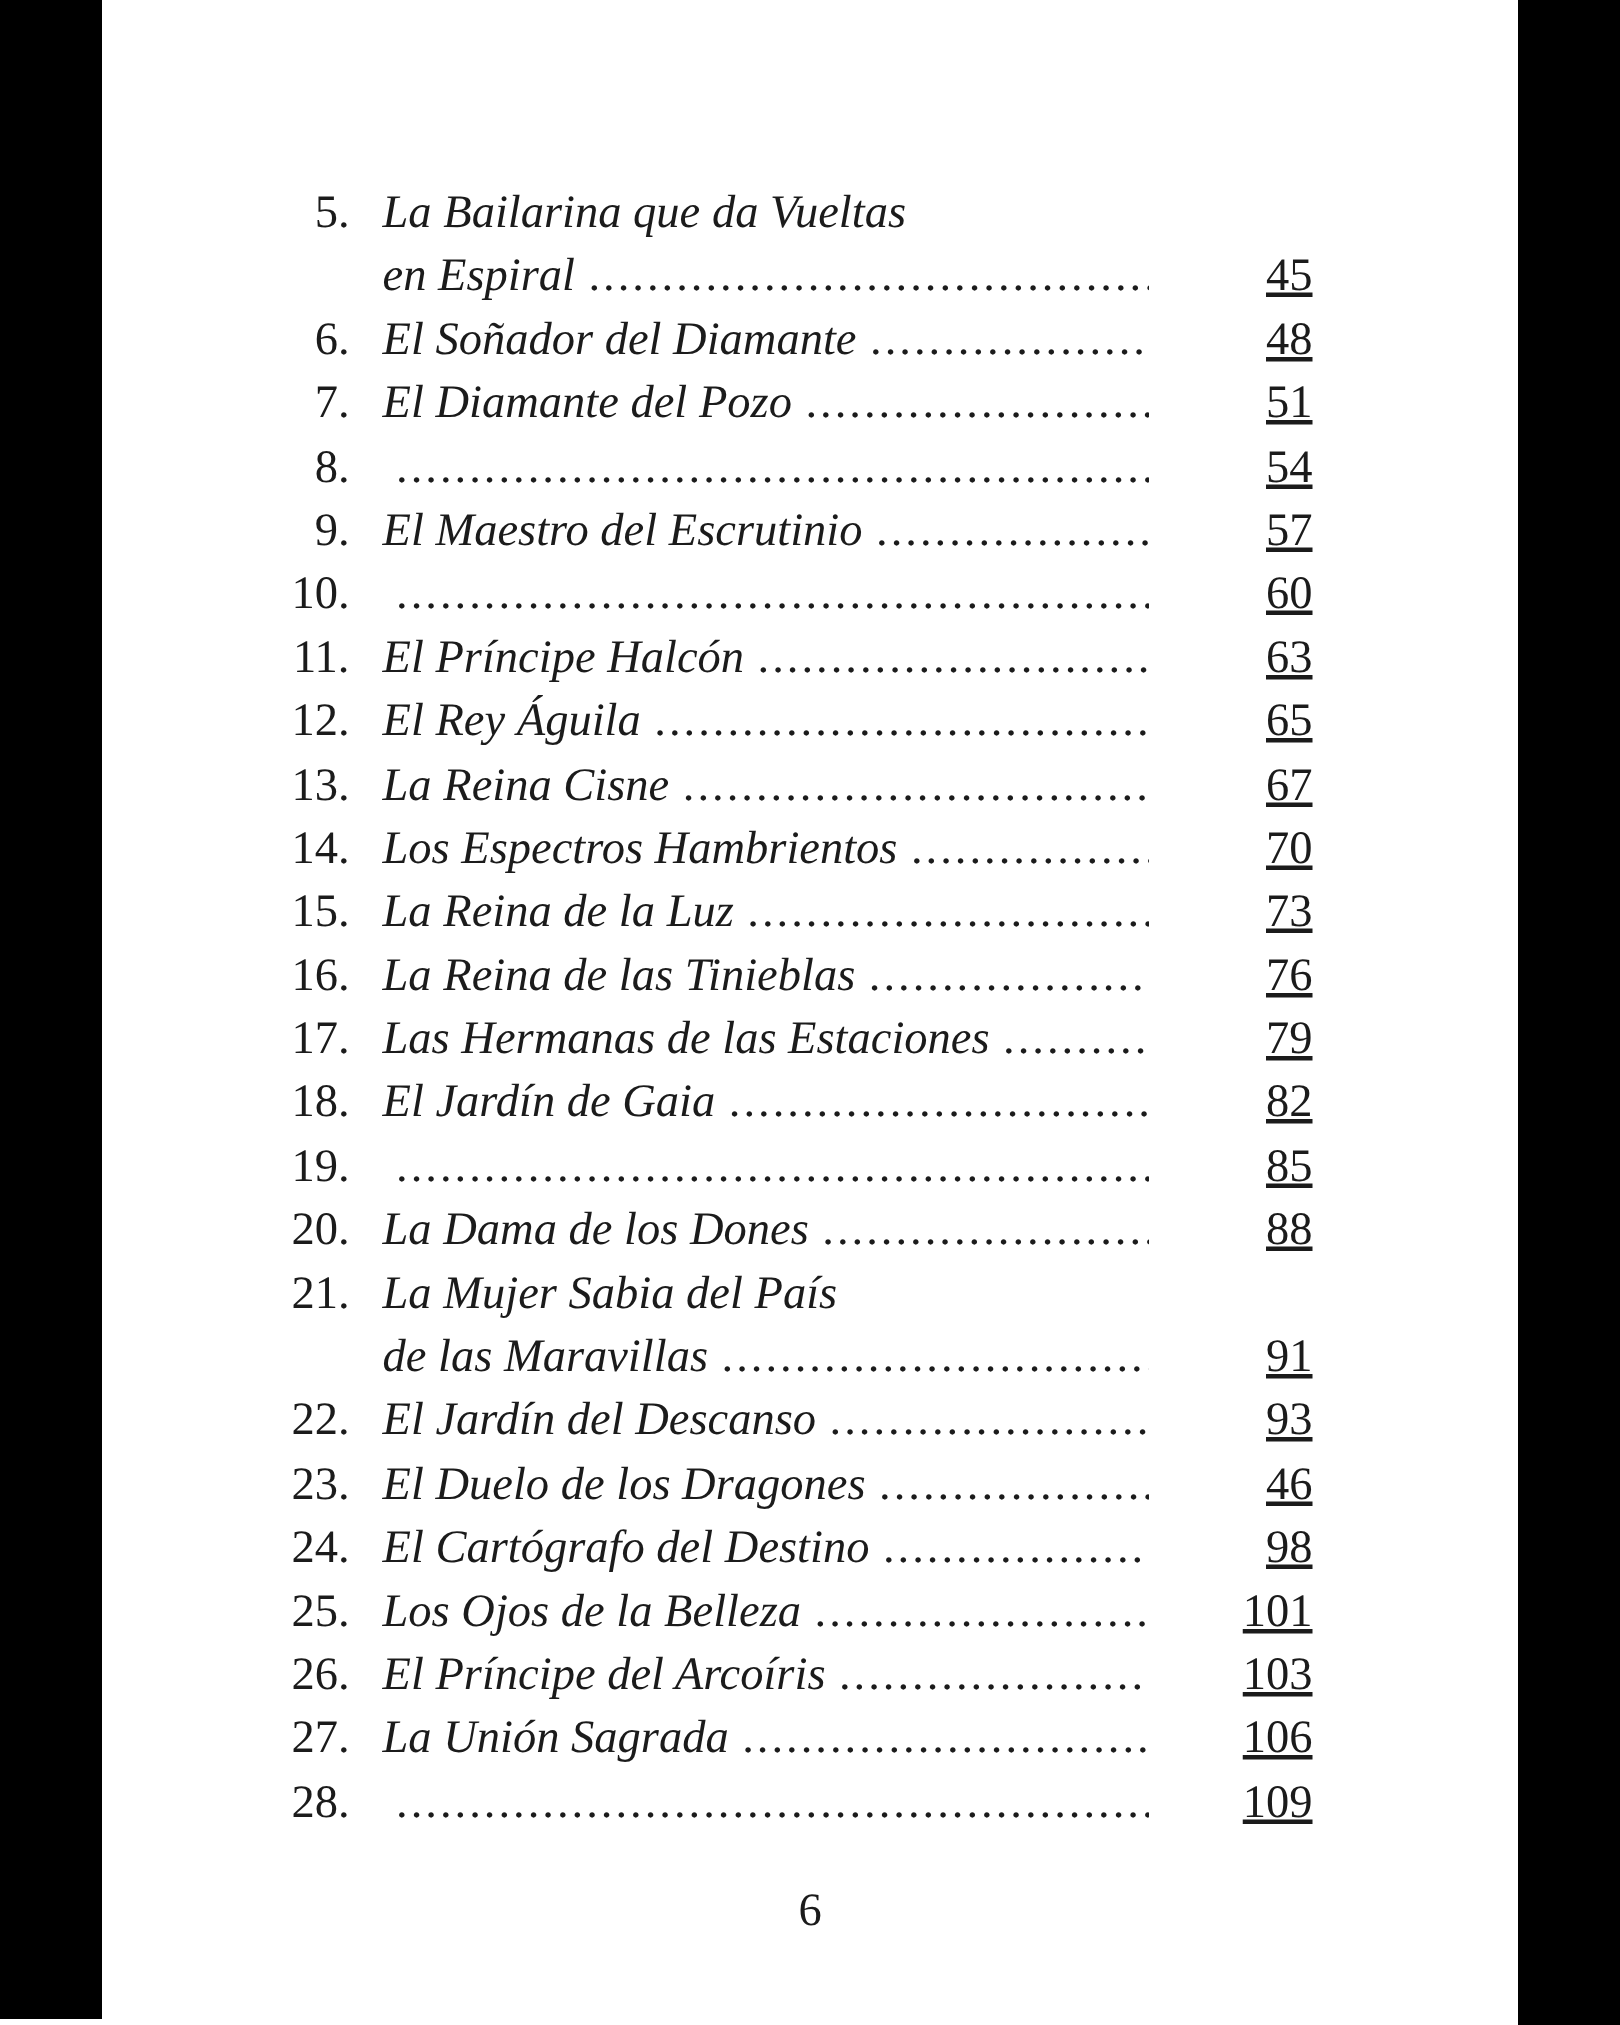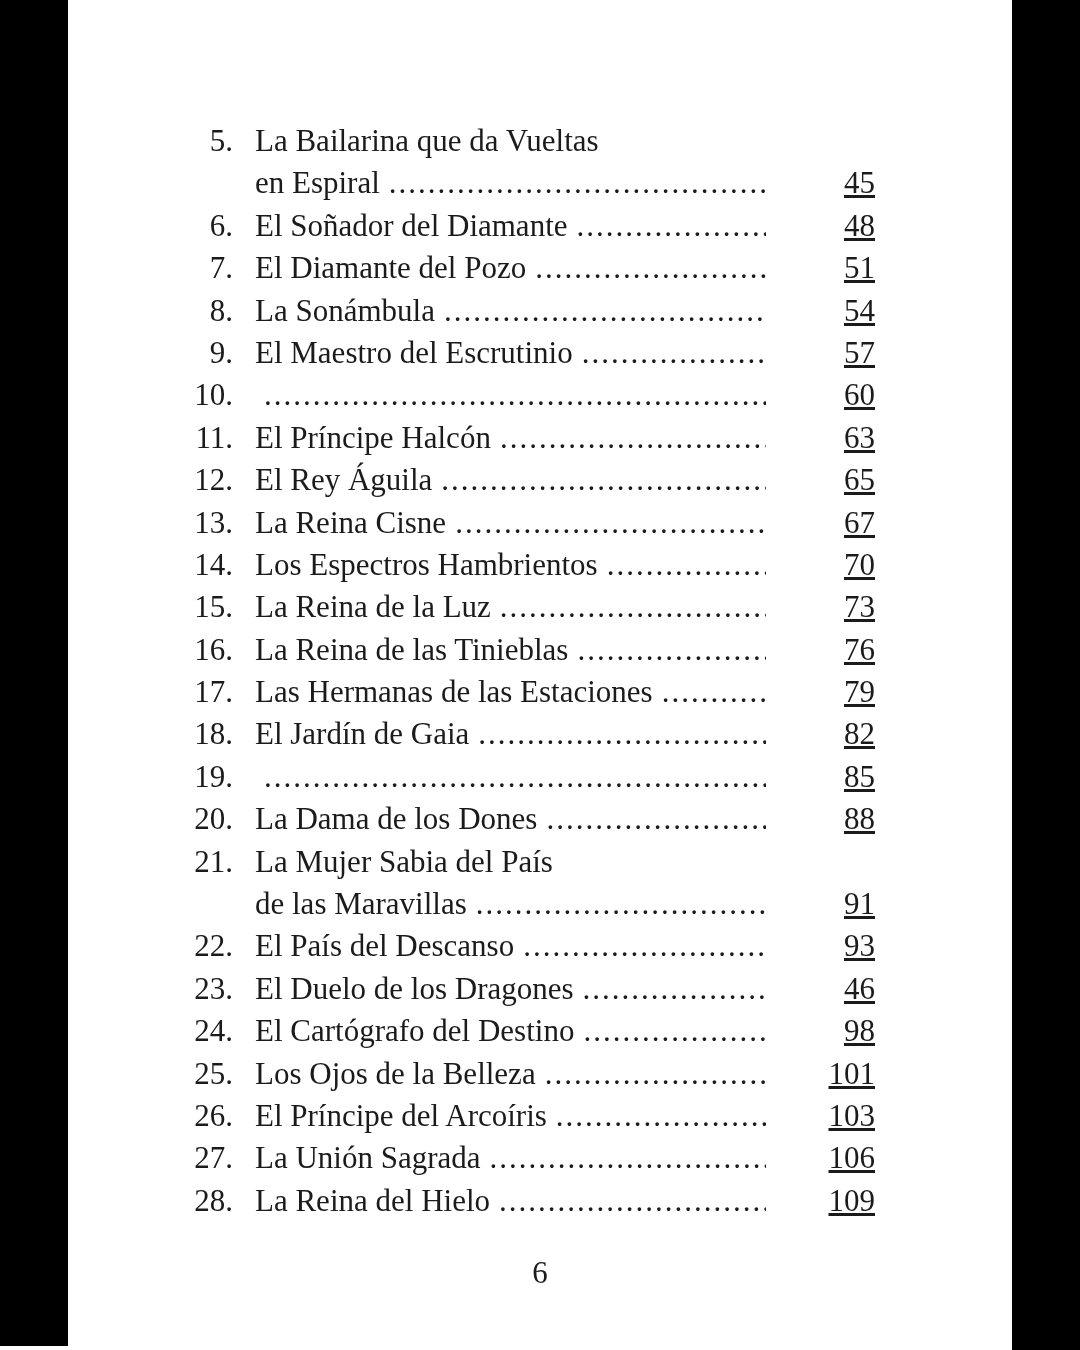--- a/index.html
+++ b/index.html
@@ -56,20 +56,21 @@
     white-space: nowrap;
   }
   .toc-num {
     flex: 0 0 45px;
     text-align: right;
     margin-right: 22px;
   }
   .toc-title {
     flex: 0 0 auto;
     white-space: nowrap;
+    font-style: italic;
   }
   .toc-dots {
     flex: 1 1 0;
     min-width: 0;
     overflow: hidden;
     white-space: nowrap;
     padding-left: 9px;
     letter-spacing: 2px;
   }
   .toc-page {
@@ -114,21 +115,20 @@
           <span class="toc-page">48</span>
         </div>
         <div class="toc-row">
           <span class="toc-num">7.</span>
           <span class="toc-title">El Diamante del Pozo</span>
           <span class="toc-dots">..........................................................................................</span>
           <span class="toc-page">51</span>
         </div>
         <div class="toc-row">
           <span class="toc-num">8.</span>
-          <span class="toc-title">La Sonámbula</span>
           <span class="toc-dots">..........................................................................................</span>
           <span class="toc-page">54</span>
         </div>
         <div class="toc-row">
           <span class="toc-num">9.</span>
           <span class="toc-title">El Maestro del Escrutinio</span>
           <span class="toc-dots">..........................................................................................</span>
           <span class="toc-page">57</span>
         </div>
         <div class="toc-row">
@@ -200,21 +200,21 @@
           <span class="toc-title">La Mujer Sabia del País</span>
         </div>
         <div class="toc-row">
           <span class="toc-num"></span>
           <span class="toc-title">de las Maravillas</span>
           <span class="toc-dots">..........................................................................................</span>
           <span class="toc-page">91</span>
         </div>
         <div class="toc-row">
           <span class="toc-num">22.</span>
-          <span class="toc-title">El País del Descanso</span>
+          <span class="toc-title">El Jardín del Descanso</span>
           <span class="toc-dots">..........................................................................................</span>
           <span class="toc-page">93</span>
         </div>
         <div class="toc-row">
           <span class="toc-num">23.</span>
           <span class="toc-title">El Duelo de los Dragones</span>
           <span class="toc-dots">..........................................................................................</span>
           <span class="toc-page">46</span>
         </div>
         <div class="toc-row">
@@ -236,20 +236,19 @@
           <span class="toc-page">103</span>
         </div>
         <div class="toc-row">
           <span class="toc-num">27.</span>
           <span class="toc-title">La Unión Sagrada</span>
           <span class="toc-dots">..........................................................................................</span>
           <span class="toc-page">106</span>
         </div>
         <div class="toc-row">
           <span class="toc-num">28.</span>
-          <span class="toc-title">La Reina del Hielo</span>
           <span class="toc-dots">..........................................................................................</span>
           <span class="toc-page">109</span>
         </div>
       </div>
     <div class="footer-folio">6</div>
   </div>
 </div>
 
 </body></html>

